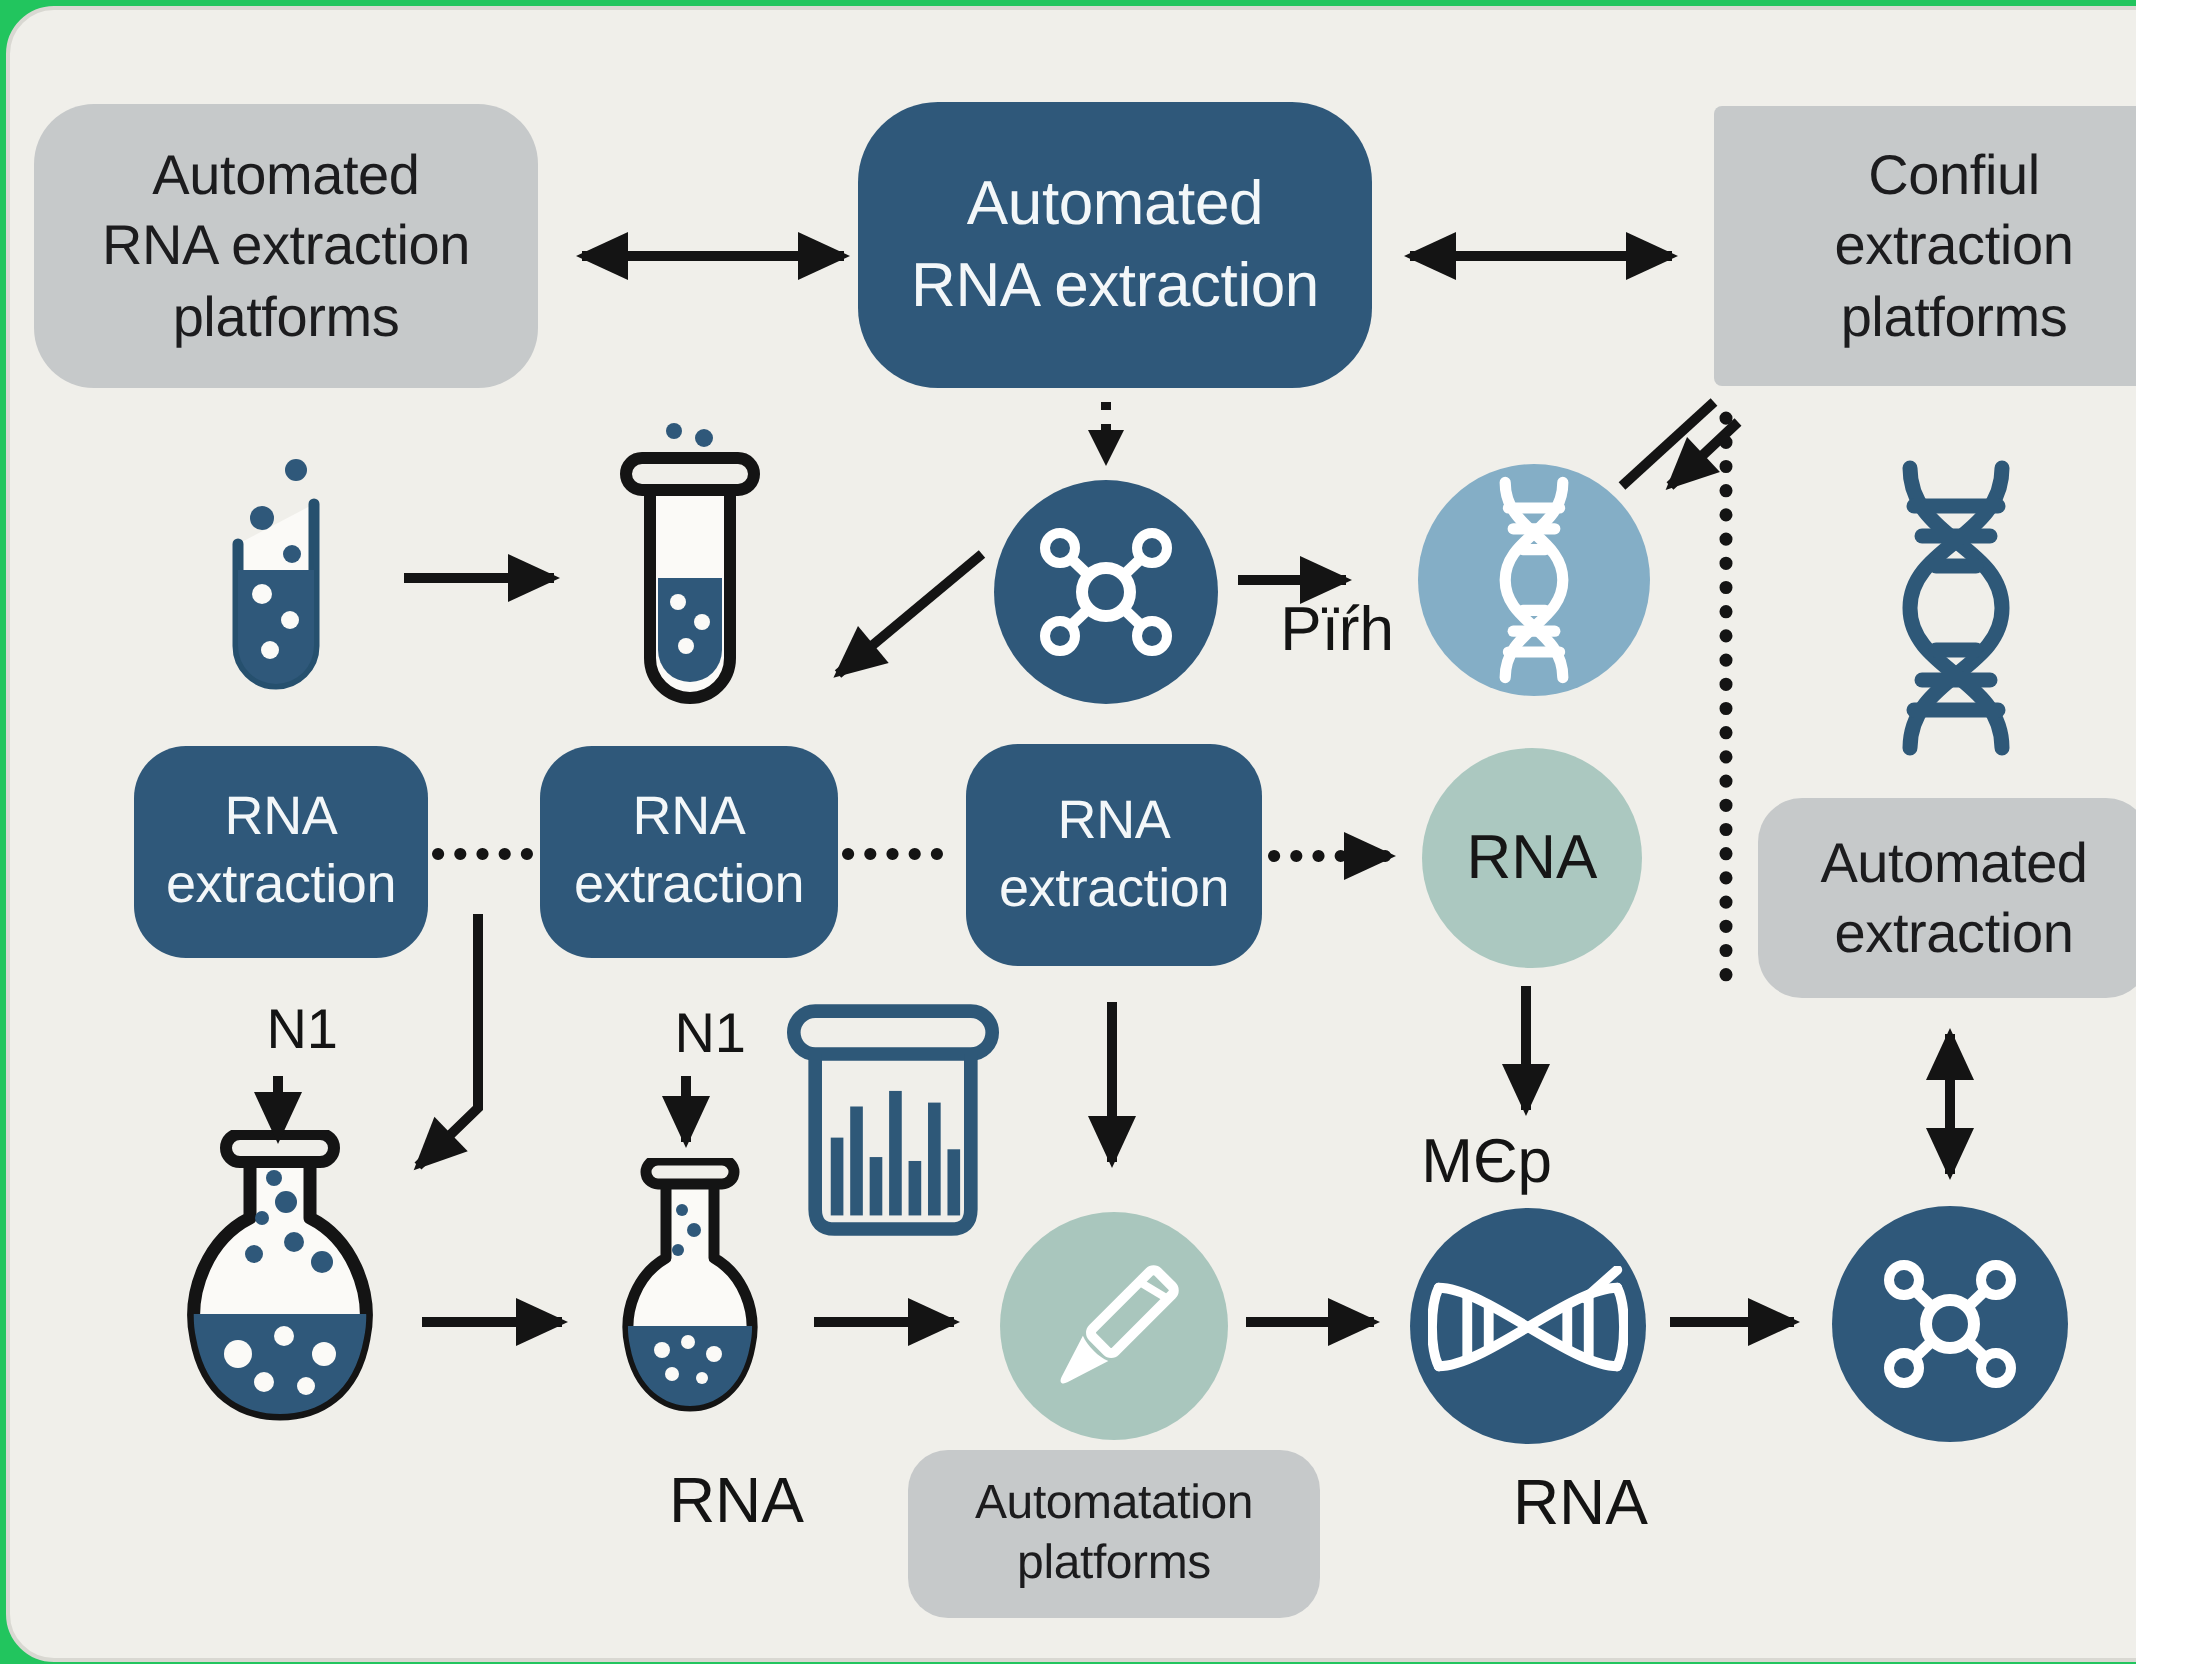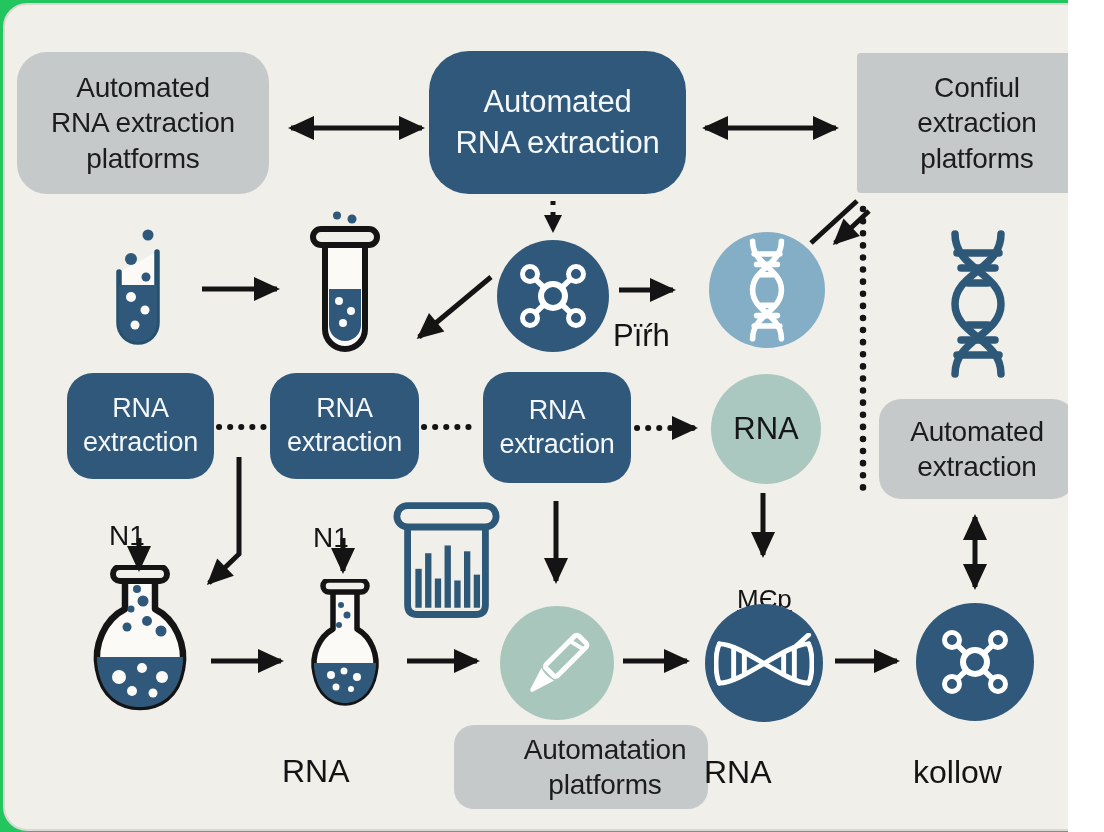--- a/index.html
+++ b/index.html
@@ -6,21 +6,21 @@
   #frame{position:relative;width:1068px;height:832px;background:#22c55e;overflow:hidden;}
   #canvas{position:absolute;left:3px;top:3px;width:1096px;height:824px;background:#f0efea;
           border:2px solid #d9d8d2;border-radius:24px;overflow:hidden;
           font-family:"Liberation Sans","DejaVu Sans",sans-serif;}
   .abs{position:absolute;}
   .box{position:absolute;display:flex;align-items:center;justify-content:center;
        text-align:center;white-space:pre-line;font-weight:500;letter-spacing:-0.2px;}
   .gray{background:#c6c9ca;color:#1c1c1e;}
   .dark{background:#2f587a;color:#f3f7f9;}
   .circle{position:absolute;border-radius:50%;display:flex;align-items:center;justify-content:center;}
-  .lbl{position:absolute;text-align:left;color:#141414;font-weight:500;white-space:pre-line;margin-top:21px;}
+  .lbl{position:absolute;text-align:right;color:#141414;font-weight:500;white-space:pre-line;}
   svg{display:block;}
   #arrows{position:absolute;left:0;top:0;pointer-events:none;}
 </style>
 </head>
 <body>
 
 <div id="frame">
 <div id="canvas">
 
   <div class="box gray" style="left:12px;top:47px;width:252px;height:142px;border-radius:30px;font-size:28px;line-height:1.27;">Automated
@@ -105,21 +105,21 @@
   <div class="box dark" style="left:265px;top:368px;width:149px;height:106px;border-radius:26px;font-size:27px;line-height:1.25;">RNA
 extraction</div>
   <div class="box dark" style="left:478px;top:367px;width:148px;height:111px;border-radius:26px;font-size:27px;line-height:1.25;">RNA
 extraction</div>
   <div class="circle" style="left:706px;top:369px;width:110px;height:110px;background:#abc8c0;color:#161616;font-size:31px;font-weight:500;">RNA</div>
   <div class="box gray" style="left:874px;top:394px;width:196px;height:100px;border-radius:22px;font-size:28px;line-height:1.25;">Automated
 extraction</div>
 
   <div class="lbl" style="left:104px;top:494px;width:60px;font-size:28px;">N1</div>
   <div class="lbl" style="left:308px;top:496px;width:60px;font-size:28px;">N1</div>
-  <div class="lbl" style="left:732px;top:558px;width:84px;font-size:26px;text-decoration:underline;">MЄp</div>
+  <div class="lbl" style="left:687px;top:558px;width:84px;font-size:31px;">MЄp</div>
 
   <svg class="abs" style="left:80px;top:560px;" width="110" height="158" viewBox="0 0 110 158">
     <defs>
           <clipPath id="clipFL">
             <path d="M40,12 L40,44 C20,54 8,80 13,104 C18,132 36,142 55,142 C74,142 92,132 97,104 C102,80 90,54 70,44 L70,12"></path>
           </clipPath>
         </defs>
     <path d="M40,12 L40,44 C20,54 8,80 13,104 C18,132 36,142 55,142 C74,142 92,132 97,104 C102,80 90,54 70,44 L70,12" fill="#fbfaf7" stroke="#141414" stroke-width="6.5" stroke-linejoin="round"></path>
     <rect x="8" y="92" width="94" height="52" fill="#2f587a" clip-path="url(#clipFL)"></rect>
     <circle cx="34" cy="112" r="7" fill="#fbfaf7"></circle>
@@ -205,24 +205,23 @@
       </g>
       <circle cx="38" cy="38" r="12" fill="#2f587a" stroke="#ffffff" stroke-width="6"></circle>
       <circle cx="15" cy="16" r="7.5" fill="#2f587a" stroke="#ffffff" stroke-width="5"></circle>
       <circle cx="61" cy="16" r="7.5" fill="#2f587a" stroke="#ffffff" stroke-width="5"></circle>
       <circle cx="15" cy="60" r="7.5" fill="#2f587a" stroke="#ffffff" stroke-width="5"></circle>
       <circle cx="61" cy="60" r="7.5" fill="#2f587a" stroke="#ffffff" stroke-width="5"></circle>
     </svg>
   </div>
 
   <div class="lbl" style="left:277px;top:727px;width:120px;font-size:32px;">RNA</div>
-  <div class="box gray" style="left:449px;top:720px;width:206px;height:84px;border-radius:20px;font-size:28px;line-height:1.25;padding-left:48px;">Automatation
+  <div class="box gray" style="left:449px;top:720px;width:206px;height:84px;border-radius:20px;font-size:24px;line-height:1.25;">Automatation
 platforms</div>
   <div class="lbl" style="left:699px;top:728px;width:120px;font-size:32px;">RNA</div>
-  <div class="lbl" style="left:908px;top:728px;width:124px;font-size:32px;">kollow</div>
 
   <svg id="arrows" width="1096" height="824" viewBox="0 0 1096 824">
     <defs>
       <marker id="ah" markerUnits="userSpaceOnUse" markerWidth="30" markerHeight="28" refX="24" refY="13" orient="auto-start-reverse">
         <path d="M1,1 L27,13 L1,25 Z" fill="#141414"></path>
       </marker>
       <marker id="ahs" markerUnits="userSpaceOnUse" markerWidth="24" markerHeight="22" refX="18" refY="10" orient="auto-start-reverse">
         <path d="M1,1 L19,10 L1,19 Z" fill="#141414"></path>
       </marker>
     </defs>

